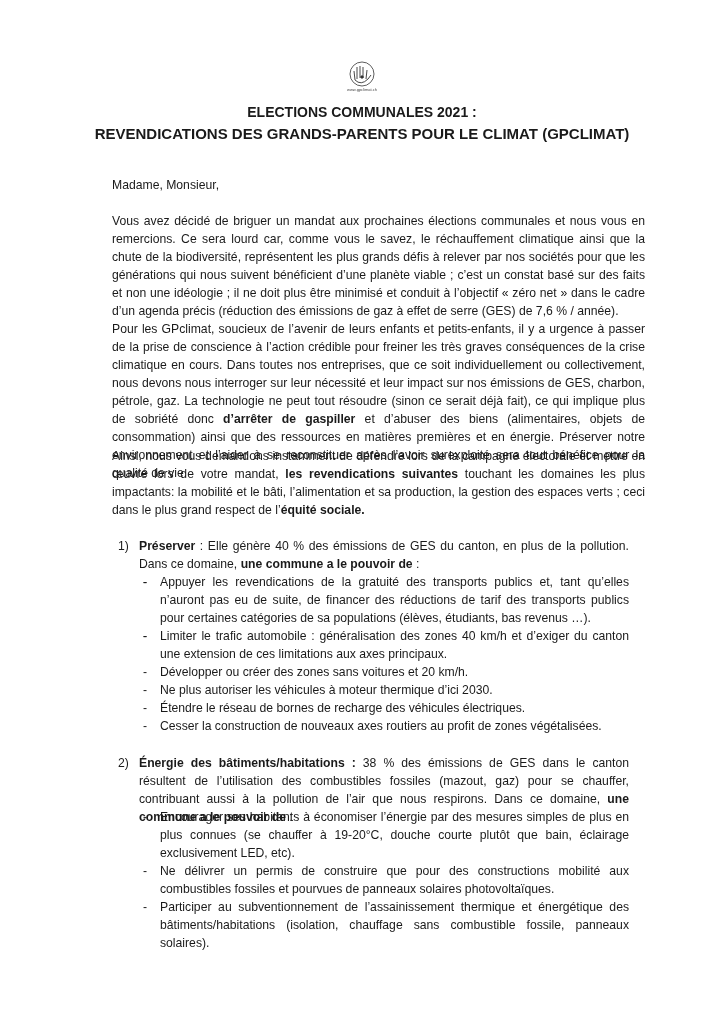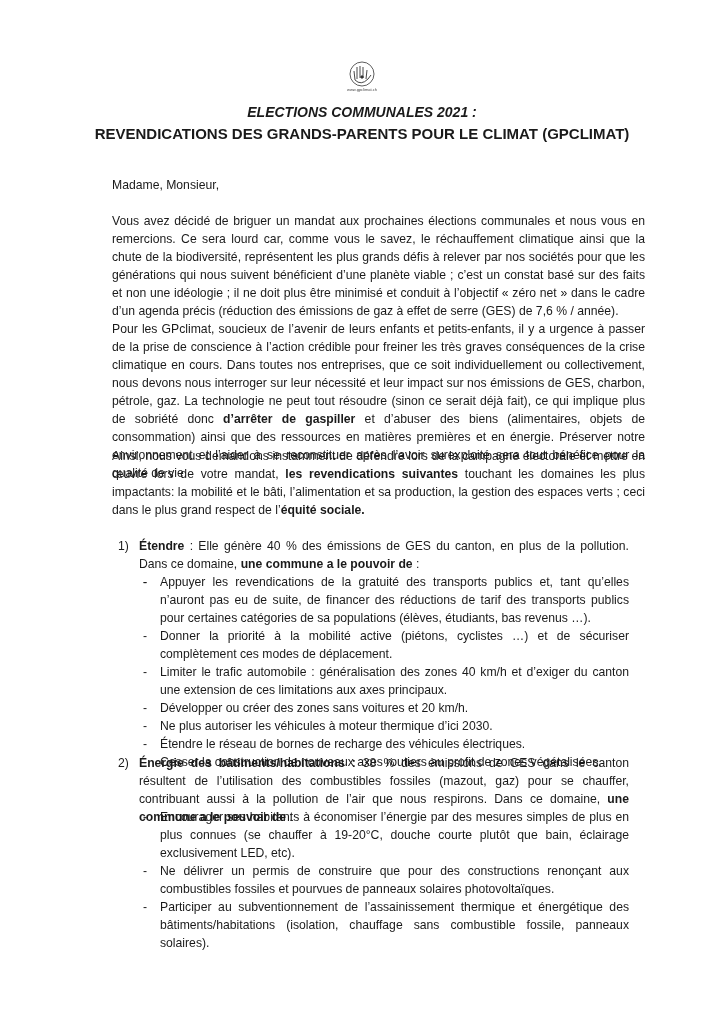--- a/index.html
+++ b/index.html
@@ -1,20 +1,20 @@
 <!DOCTYPE html>
 <html><head>
 <meta charset="utf-8">
 <style>
   html, body { margin:0; padding:0; background:#ffffff; }
   body { width:724px; height:1024px; overflow:hidden; position:relative;
          font-family:"Liberation Sans", sans-serif; color:#1a1a1a; }
   .logo { position:absolute; left:341px; top:60px; width:42px; height:40px; }
   .logo-url { position:absolute; left:340px; top:87px; width:44px; text-align:center; font-size:4px; color:#444; }
-  .title1 { position:absolute; left:0; right:0; top:104px; text-align:center; font-weight:bold; font-size:14px;font-style:italic; }
+  .title1 { position:absolute; left:0; right:0; top:104px; text-align:center; font-weight:bold; font-size:14px; }
   .title2 { position:absolute; left:0; right:0; top:125px; text-align:center; font-weight:bold; font-size:15px; }
   .p { position:absolute; left:96px; width:533px; font-size:12.2px; line-height:18px; text-align:justify;margin-left:16px; }
   .p b { font-weight:bold; }
   .item { position:absolute; left:118px; width:511px; font-size:12.2px; line-height:18px; }
   .item .num { position:absolute; left:0; top:0; }
   .item .txt { margin-left:21px; text-align:justify; display:block; }
   .bullets { position:absolute; left:143px; width:486px; font-size:12.2px; line-height:18px; margin:0; padding:0; list-style:none; }
   .bullets li { position:relative; padding-left:17px; text-align:justify; }
   .bullets li .dash { position:absolute; left:0; top:0; }
 </style>
@@ -34,34 +34,34 @@
 <div class="p" style="top:176px;">Madame, Monsieur,</div>
 
 <div class="p" style="top:212px;">Vous avez décidé de briguer un mandat aux prochaines élections communales et nous vous en remercions. Ce sera lourd car, comme vous le savez, le réchauffement climatique ainsi que la chute de la biodiversité, représentent les plus grands défis à relever par nos sociétés pour que les générations qui nous suivent bénéficient d’une planète viable ; c’est un constat basé sur des faits et non une idéologie ; il ne doit plus être minimisé et conduit à l’objectif « zéro net » dans le cadre d’un agenda précis (réduction des émissions de gaz à effet de serre (GES) de 7,6 % / année).</div>
 
 <div class="p" style="top:320px;"><span>Pour les GPclimat, soucieux de l’avenir de leurs enfants et petits-enfants, il y a urgence à passer de la prise de conscience à l’action crédible pour freiner les très graves conséquences de la crise climatique en cours. Dans toutes nos entreprises, que ce soit individuellement ou collectivement, nous devons nous interroger sur leur nécessité et leur impact sur nos émissions de GES, charbon, pétrole, gaz. La technologie ne peut tout résoudre (sinon ce serait déjà fait), ce qui implique plus de sobriété donc </span><b>d’arrêter de gaspiller</b><span> et d’abuser des biens (alimentaires, objets de consommation) ainsi que des ressources en matières premières et en énergie. Préserver notre environnement et l’aider à se reconstituer après l’avoir surexploité sera tout bénéfice pour la qualité de vie.</span></div>
 
 <div class="p" style="top:447px;"><span>Ainsi, nous vous demandons instamment de défendre lors de la campagne électorale et mettre en œuvre lors de votre mandat, </span><b>les revendications suivantes</b><span> touchant les domaines les plus impactants: la mobilité et le bâti, l’alimentation et sa production, la gestion des espaces verts ; ceci dans le plus grand respect de l’</span><b>équité sociale.</b></div>
 
 <div class="item" style="top:537px;">
   <span class="num">1)</span>
-  <span class="txt"><b>Étendre</b><span> : Elle génère 40 % des émissions de GES du canton, en plus de la pollution. Dans ce domaine, </span><b>une commune a le pouvoir de</b><span> :</span></span>
+  <span class="txt"><b>Préserver</b><span> : Elle génère 40 % des émissions de GES du canton, en plus de la pollution. Dans ce domaine, </span><b>une commune a le pouvoir de</b><span> :</span></span>
 </div>
 <ul class="bullets" style="top:573px;">
   <li><span class="dash">-</span></li>
   <li><span class="dash">-</span><span>Appuyer les revendications de la gratuité des transports publics et, tant qu’elles n’auront pas eu de suite, de financer des réductions de tarif des transports publics pour certaines catégories de sa populations (élèves, étudiants, bas revenus …).</span></li>
-  <li><span class="dash">-</span><span>Donner la priorité à la mobilité active (piétons, cyclistes …) et de sécuriser complètement ces modes de déplacement.</span></li>
+  <li><span class="dash">-</span></li>
   <li><span class="dash">-</span><span>Limiter le trafic automobile : généralisation des zones 40 km/h et d’exiger du canton une extension de ces limitations aux axes principaux.</span></li>
   <li><span class="dash">-</span><span>Développer ou créer des zones sans voitures et 20 km/h.</span></li>
   <li><span class="dash">-</span><span>Ne plus autoriser les véhicules à moteur thermique d’ici 2030.</span></li>
   <li><span class="dash">-</span><span>Étendre le réseau de bornes de recharge des véhicules électriques.</span></li>
   <li><span class="dash">-</span><span>Cesser la construction de nouveaux axes routiers au profit de zones végétalisées.</span></li>
 </ul>
 
 <div class="item" style="top:754px;">
   <span class="num">2)</span>
   <span class="txt"><b>Énergie des bâtiments/habitations :</b><span> 38 % des émissions de GES dans le canton résultent de l’utilisation des combustibles fossiles (mazout, gaz) pour se chauffer, contribuant aussi à la pollution de l’air que nous respirons. Dans ce domaine, </span><b>une commune a le pouvoir de</b><span> :</span></span>
 </div>
 <ul class="bullets" style="top:808px;">
   <li><span class="dash">-</span><span>Encourager ses habitants à économiser l’énergie par des mesures simples de plus en plus connues (se chauffer à 19-20°C, douche courte plutôt que bain, éclairage exclusivement LED, etc).</span></li>
-  <li><span class="dash">-</span><span>Ne délivrer un permis de construire que pour des constructions renonçant aux combustibles fossiles et pourvues de panneaux solaires photovoltaïques.</span></li>
+  <li><span class="dash">-</span><span>Ne délivrer un permis de construire que pour des constructions mobilité aux combustibles fossiles et pourvues de panneaux solaires photovoltaïques.</span></li>
   <li><span class="dash">-</span><span>Participer au subventionnement de l’assainissement thermique et énergétique des bâtiments/habitations (isolation, chauffage sans combustible fossile, panneaux solaires).</span></li>
 </ul>
 
 </body></html>

